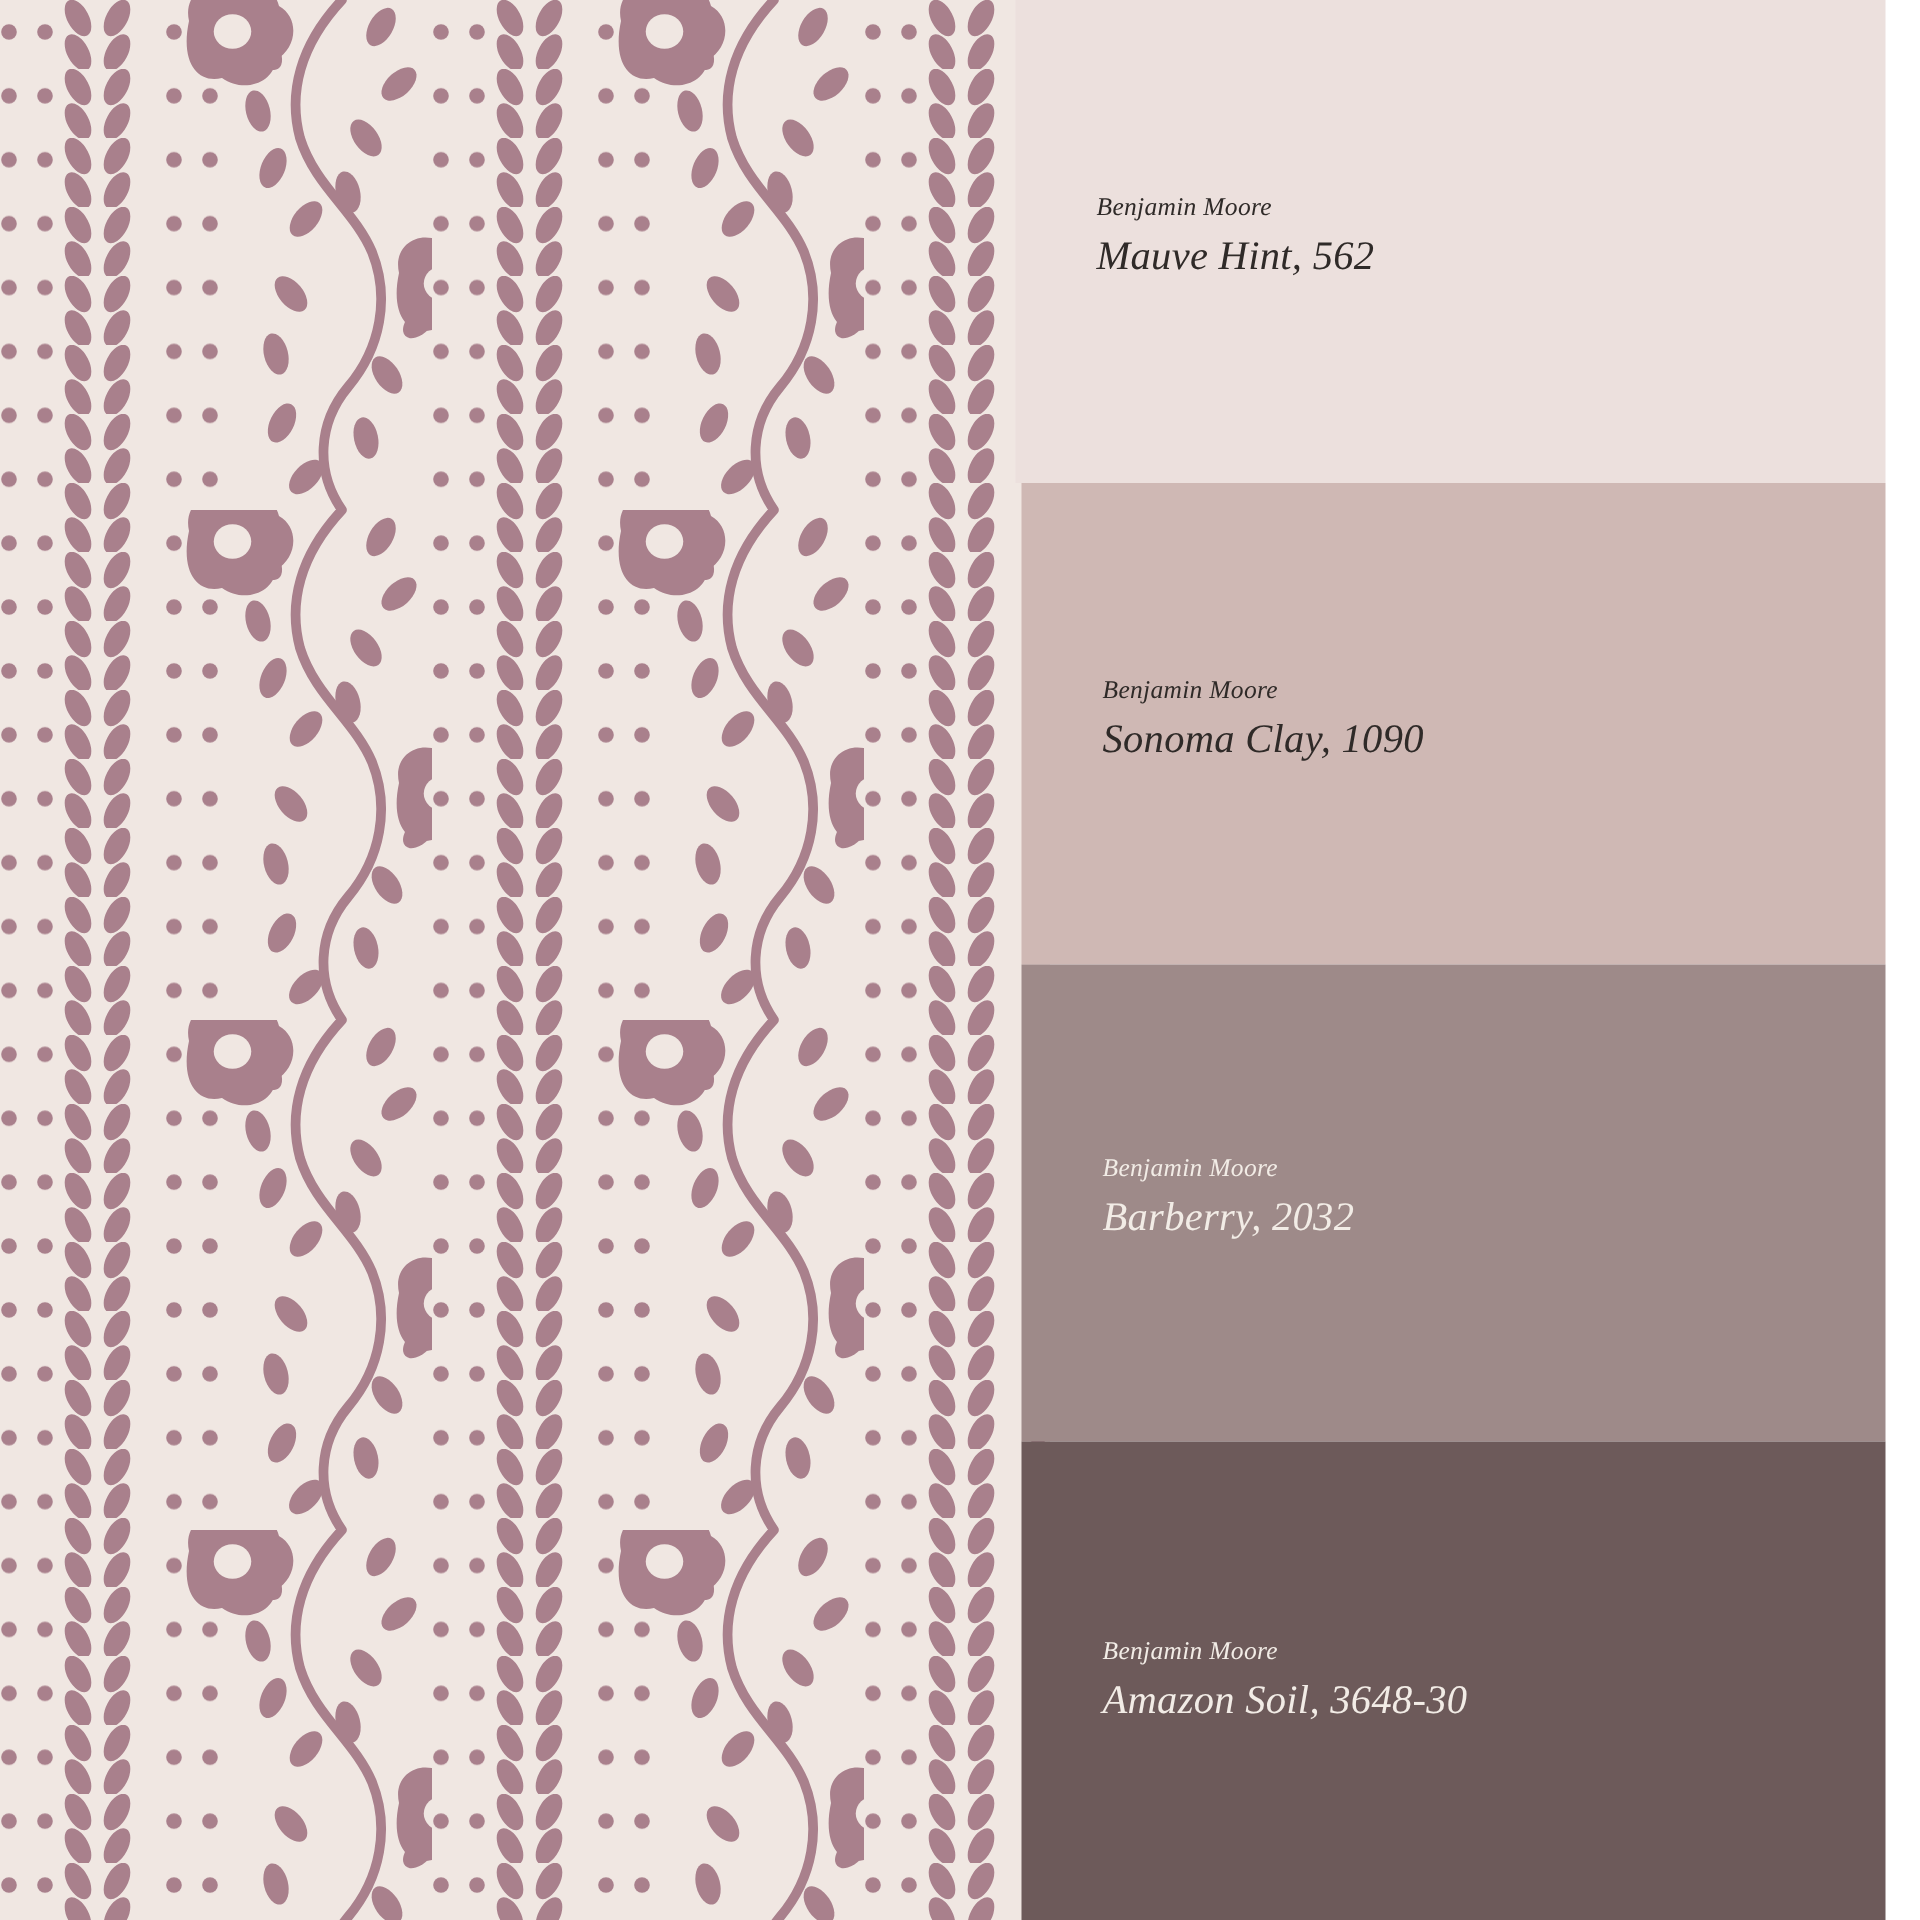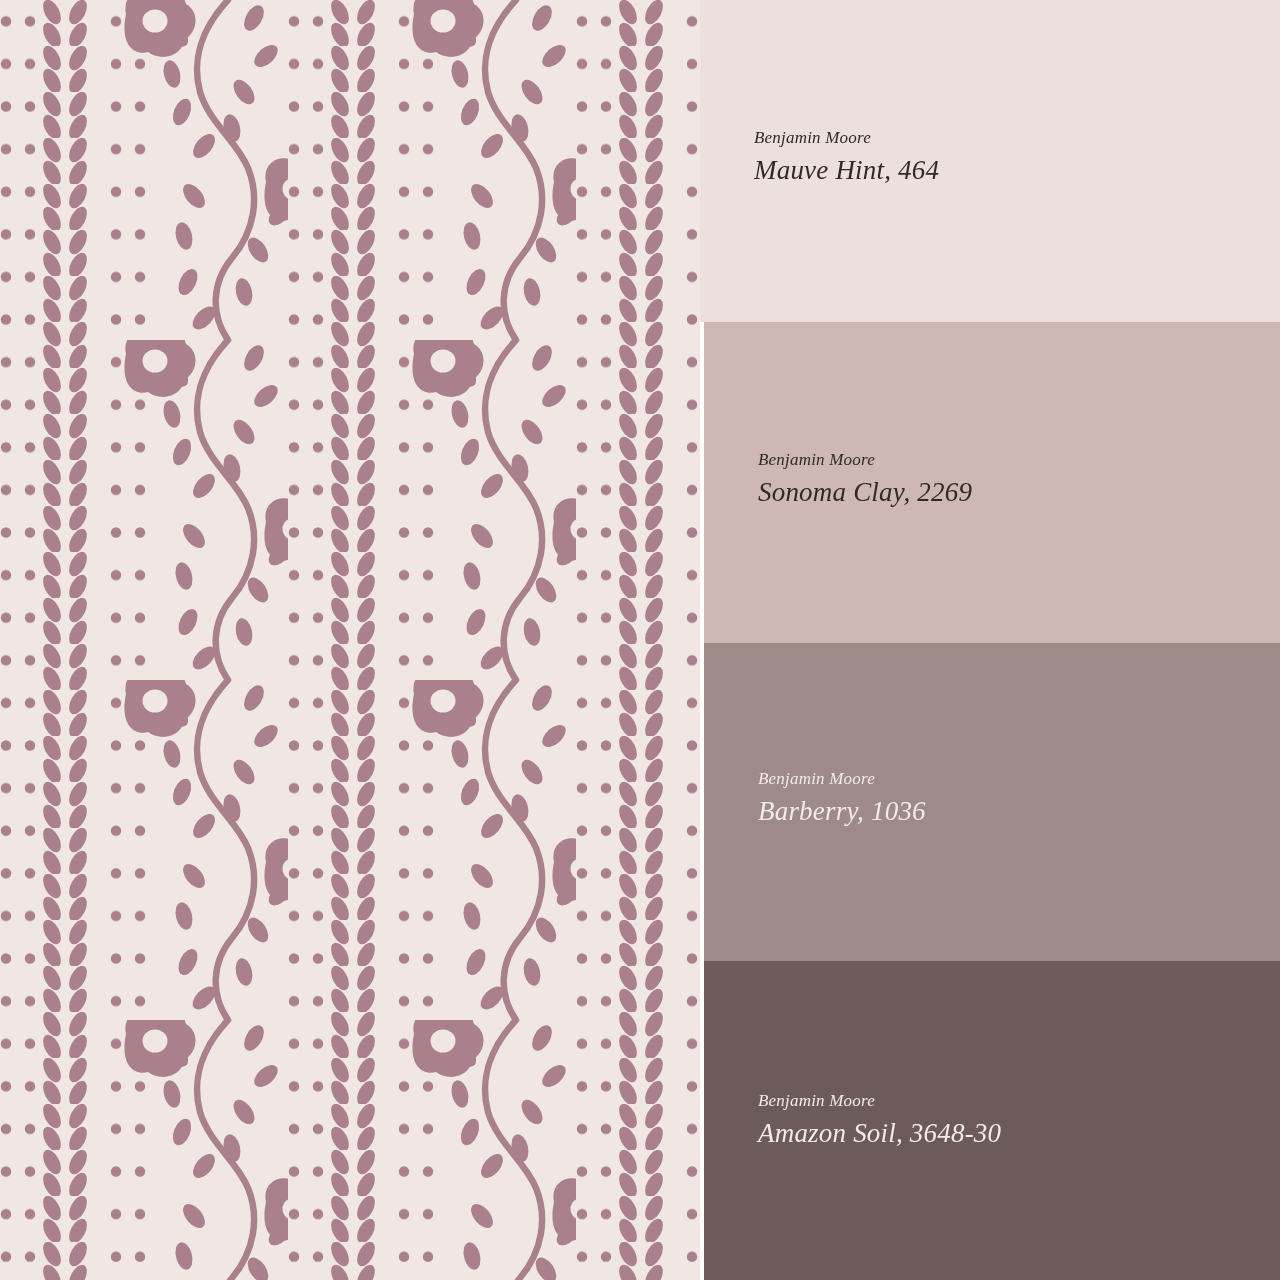--- a/index.html
+++ b/index.html
@@ -30,21 +30,21 @@
     left: 0;
     top: 0;
     width: 700px;
     height: 1280px;
     display: block;
   }
 
   
   #swatch-stack {
     position: absolute;
-    left: 700px;
+    left: 677px;
     top: 0;
     width: 492px;
     height: 1280px;
   }
   .swatch {
     position: absolute;
     box-sizing: border-box;
   }
   .swatch-label {
     position: absolute;
@@ -233,35 +233,35 @@
 
       <rect x="0" y="-60" width="700" height="1400" fill="url(#vineCol)"></rect>
     </svg>
   </div>
 
   <div id="swatch-stack">
 
     <div class="swatch" id="swatch-1" style="background: rgb(236, 224, 221);">
       <div class="swatch-label">
         <p class="brand" style="color: rgb(47, 42, 40);">Benjamin Moore</p>
-        <p class="colorname" style="color: rgb(47, 42, 40);">Mauve Hint, 464</p>
+        <p class="colorname" style="color: rgb(47, 42, 40);">Mauve Hint, 562</p>
       </div>
     </div>
 
     <div class="swatch" id="swatch-2" style="background: rgb(207, 184, 180);">
       <div class="swatch-label">
         <p class="brand" style="color: rgb(47, 42, 40);">Benjamin Moore</p>
-        <p class="colorname" style="color: rgb(47, 42, 40);">Sonoma Clay, 2269</p>
+        <p class="colorname" style="color: rgb(47, 42, 40);">Sonoma Clay, 1090</p>
       </div>
     </div>
 
     <div class="swatch" id="swatch-3" style="background: rgb(158, 138, 137);">
       <div class="swatch-label">
         <p class="brand" style="color: rgb(242, 236, 230);">Benjamin Moore</p>
-        <p class="colorname" style="color: rgb(242, 236, 230);">Barberry, 1036</p>
+        <p class="colorname" style="color: rgb(242, 236, 230);">Barberry, 2032</p>
       </div>
     </div>
 
     <div class="swatch" id="swatch-4" style="background: rgb(109, 90, 90);">
       <div class="swatch-label">
         <p class="brand" style="color: rgb(242, 236, 230);">Benjamin Moore</p>
         <p class="colorname" style="color: rgb(242, 236, 230);">Amazon Soil, 3648-30</p>
       </div>
     </div>
 

